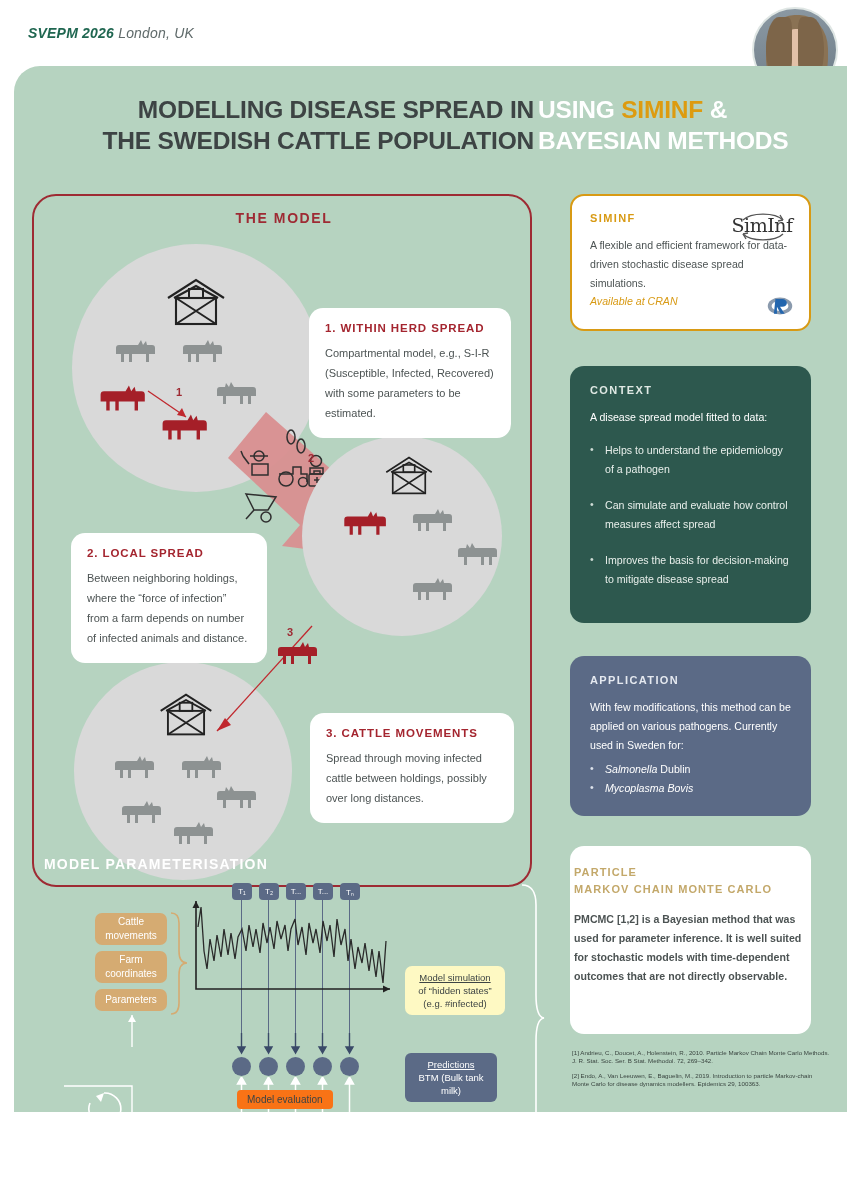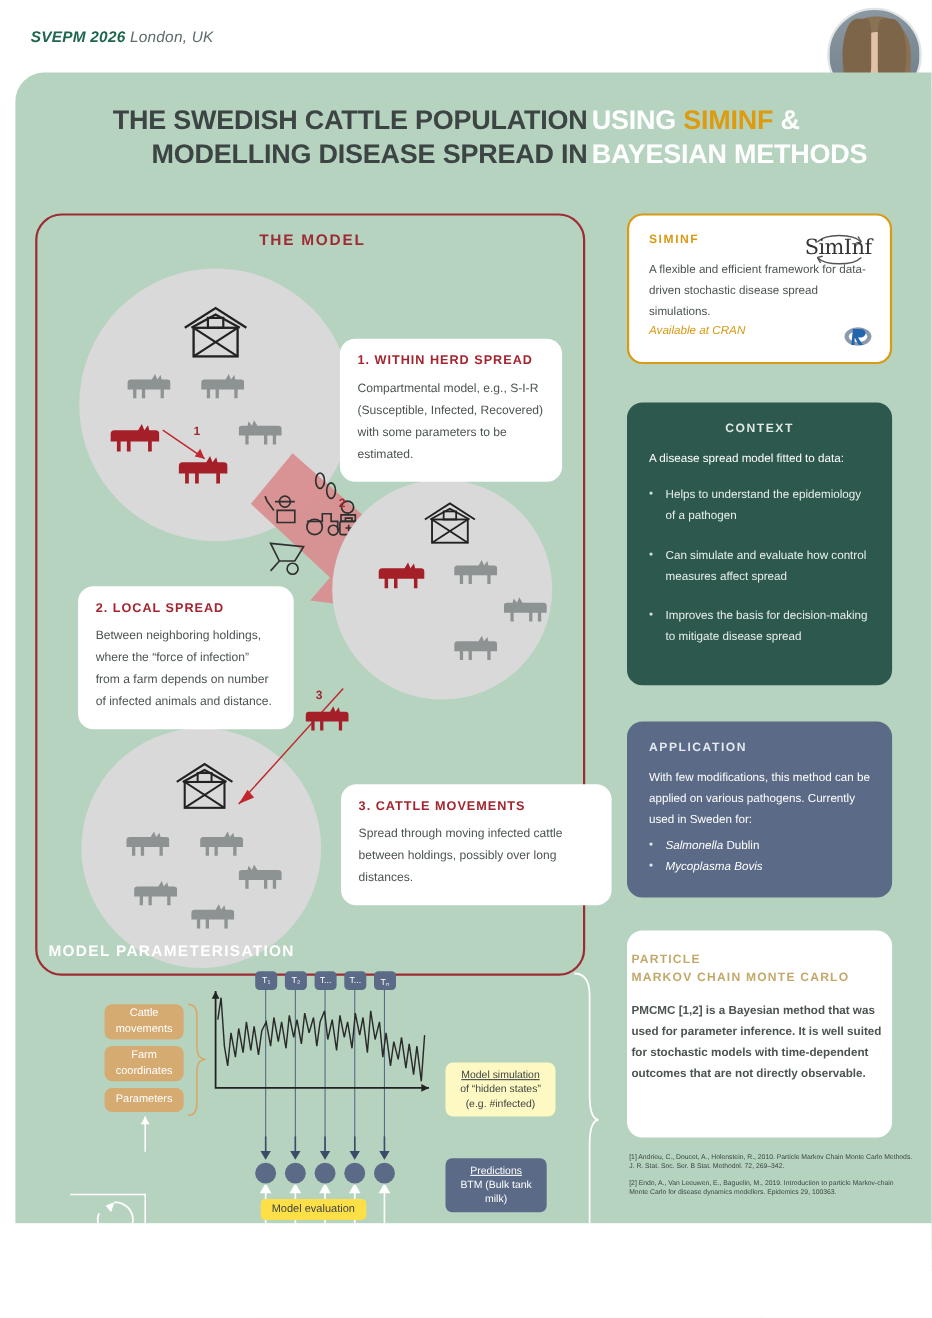--- a/index.html
+++ b/index.html
@@ -78,21 +78,21 @@
     padding: 14px 16px 15px 16px;
   }
   .info-box h3 {
     color: #a4252f; font-size: 11.5px; font-weight: 700; letter-spacing: .9px;
     margin-bottom: 9px;
   }
   .info-box p { color: #4c5353; font-size: 11px; line-height: 20px; }
 
   .box1 { left: 275px; top: 112px; width: 202px; }
   .box2 { left: 37px; top: 337px; width: 196px; }
-  .box3 { left: 276px; top: 517px; width: 246px; }
+  .box3 { left: 276px; top: 517px; width: 204px; }
 
   .arrow-big { position: absolute; left: 190px; top: 210px; width: 180px; height: 180px; }
 
   
   .rcard { position: absolute; left: 556px; width: 241px; border-radius: 14px; }
   .rcard h3 { font-size: 11px; font-weight: 700; letter-spacing: 1.4px; margin-bottom: 12px; }
   .rcard p, .rcard li { font-size: 10.6px; line-height: 19px; }
 
   .siminf { top: 128px; height: 137px; background: #fff; border: 2px solid #d89a14; padding: 16px 18px; }
   .siminf h3 { color: #d89a14; }
@@ -100,21 +100,21 @@
   .siminf .cran { color: #d89a14; font-style: italic; font-size: 10.6px; margin-top: 2px; }
 
   .siminf-logo { position: absolute; right: 14px; top: 10px; width: 66px; height: 40px; }
   .siminf-logo .txt {
     position: absolute; left: 0; top: 8px; width: 66px; text-align: center;
     font-family: "DejaVu Serif", serif; font-size: 19px; color: #333; letter-spacing: -0.5px;
   }
   .rlogo { position: absolute; right: 16px; bottom: 13px; width: 26px; height: 20px; }
 
   .context { top: 300px; height: 257px; background: #2d584e; padding: 18px 20px; }
-  .context h3 { color: #dfe9e4; text-align: center; }
+  .context h3 { color: #dfe9e4; }
   .context p { color: #ffffff; }
   .context ul { list-style: none; margin-top: 14px; }
   .context li { color: #e8efeb; margin-bottom: 17px; padding-left: 15px; position: relative; }
   .context li::before { content: "•"; position: absolute; left: 0; top: -1px; color: #cfdcd6; }
 
   .application { top: 590px; height: 160px; background: #5b6a86; padding: 18px 20px; }
   .application h3 { color: #e5e9f0; }
   .application p { color: #ffffff; }
   .application ul { list-style: none; margin-top: 5px; }
   .application li { color: #ffffff; padding-left: 15px; position: relative; font-size:10.6px; line-height:19px; }
@@ -157,21 +157,21 @@
     font-size: 9.5px; line-height: 13px; text-align: center; padding: 5px 8px;
   }
   .callout u { text-decoration: underline; }
   .labelbox {
     position: absolute; border-radius: 6px; color: #ffffff;
     font-size: 9.5px; line-height: 13px; text-align: center; padding: 5px 8px;
   }
   .lb-pred { background: #5b6a86; }
   .lb-obs { background: #a51f28; }
   .modeleval {
-    position: absolute; background: #fde047; border-radius: 4px; color: #3d4444;
+    position: absolute; background: #f97316; border-radius: 4px; color: #3d4444;
     font-size: 10px; padding: 4px 10px;
   }
 
   
   .footer { position: absolute; left: 0; top: 1112px; width: 847px; height: 86px; background: #ffffff; }
   .vaxa { position: absolute; left: 528px; top: 1143px; }
   .sva { position: absolute; left: 708px; top: 1145px; }
 </style>
 </head>
 <body>
@@ -187,22 +187,22 @@
     <div class="face"></div>
     <div class="hair-f1"></div>
     <div class="hair-f2"></div>
   </div>
 </div>
 
 <div class="panel">
 
   <div class="title">
     <div class="title-left">
+      <div>MODELLING DISEASE SPREAD IN</div>
       <div>THE SWEDISH CATTLE POPULATION</div>
-      <div>MODELLING DISEASE SPREAD IN</div>
     </div>
     <div class="title-right">
       <div><span>USING </span><span class="hl">SIMINF</span><span> &amp;</span></div>
       <div>BAYESIAN METHODS</div>
     </div>
   </div>
 
   <div class="model-card">
     <div class="model-title">THE MODEL</div>
 

